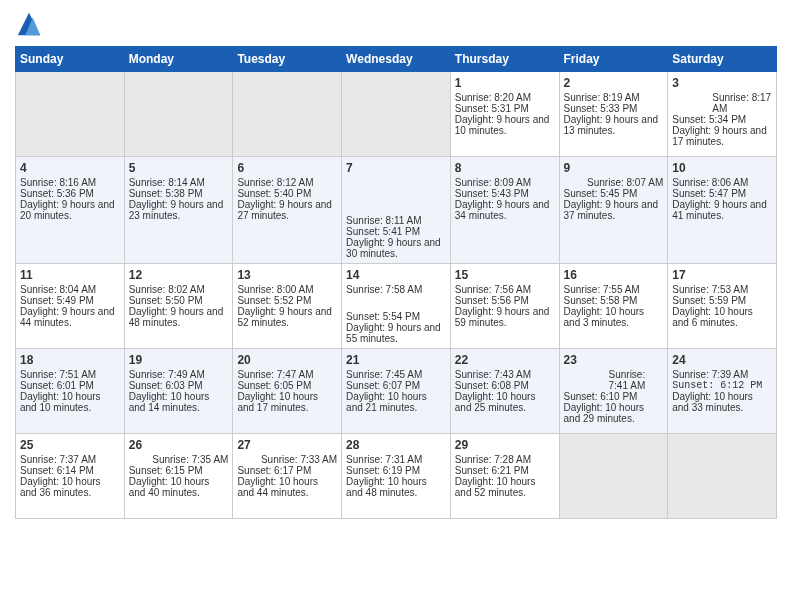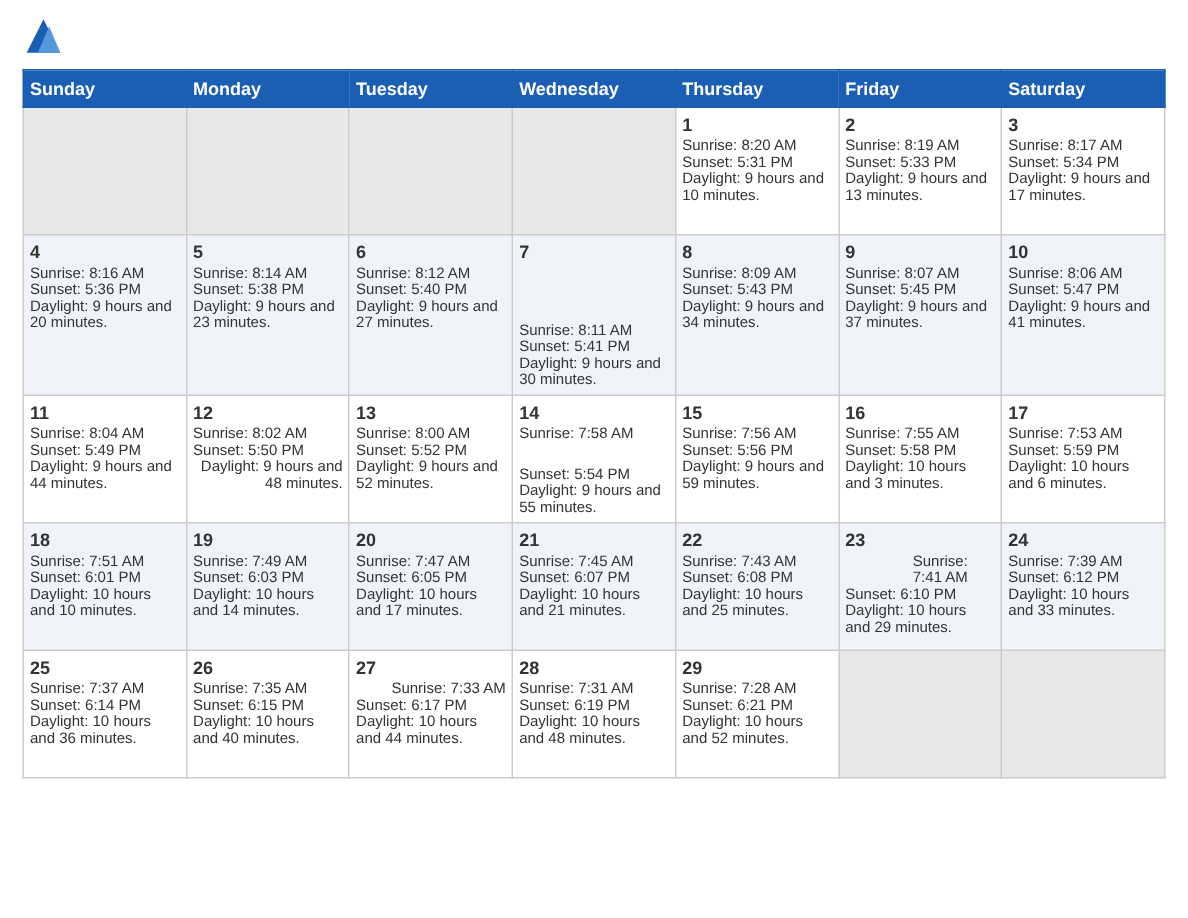--- a/index.html
+++ b/index.html
@@ -132,21 +132,21 @@
           <span style="display: block;">Daylight: 9 hours and 10 minutes.</span>
         </td>
         <td>
           <span class="day-num">2</span>
           <span style="display: block;">Sunrise: 8:19 AM</span>
           <span style="display: block;">Sunset: 5:33 PM</span>
           <span style="display: block;">Daylight: 9 hours and 13 minutes.</span>
         </td>
         <td>
           <span class="day-num">3</span>
-          <span style="display: block;">Sunrise: 8:17 AM</span>
+          <span style="display: block; margin-left: 40px;">Sunrise: 8:17 AM</span>
           <span style="display: block;">Sunset: 5:34 PM</span>
           <span style="display: block;">Daylight: 9 hours and 17 minutes.</span>
         </td>
       </tr>
       <tr>
         <td>
           <span class="day-num">4</span>
           <span style="display: block;">Sunrise: 8:16 AM</span>
           <span style="display: block;">Sunset: 5:36 PM</span>
           <span style="display: block;">Daylight: 9 hours and 20 minutes.</span>
@@ -170,21 +170,21 @@
           <span style="display: block;">Daylight: 9 hours and 30 minutes.</span>
         </td>
         <td>
           <span class="day-num">8</span>
           <span style="display: block;">Sunrise: 8:09 AM</span>
           <span style="display: block;">Sunset: 5:43 PM</span>
           <span style="display: block;">Daylight: 9 hours and 34 minutes.</span>
         </td>
         <td>
           <span class="day-num">9</span>
-          <span style="display: block;">Sunrise: 8:07 AM</span>
+          <span style="display: block; text-align: right;">Sunrise: 8:07 AM</span>
           <span style="display: block;">Sunset: 5:45 PM</span>
           <span style="display: block;">Daylight: 9 hours and 37 minutes.</span>
         </td>
         <td>
           <span class="day-num">10</span>
           <span style="display: block;">Sunrise: 8:06 AM</span>
           <span style="display: block;">Sunset: 5:47 PM</span>
           <span style="display: block;">Daylight: 9 hours and 41 minutes.</span>
         </td>
       </tr>
@@ -192,21 +192,21 @@
         <td>
           <span class="day-num">11</span>
           <span style="display: block;">Sunrise: 8:04 AM</span>
           <span style="display: block;">Sunset: 5:49 PM</span>
           <span style="display: block;">Daylight: 9 hours and 44 minutes.</span>
         </td>
         <td>
           <span class="day-num">12</span>
           <span style="display: block;">Sunrise: 8:02 AM</span>
           <span style="display: block;">Sunset: 5:50 PM</span>
-          <span style="display: block; text-align: right;">Daylight: 9 hours and 48 minutes.</span>
+          <span style="display: block;">Daylight: 9 hours and 48 minutes.</span>
         </td>
         <td>
           <span class="day-num">13</span>
           <span style="display: block;">Sunrise: 8:00 AM</span>
           <span style="display: block;">Sunset: 5:52 PM</span>
           <span style="display: block;">Daylight: 9 hours and 52 minutes.</span>
         </td>
         <td>
           <span class="day-num">14</span>
           <span style="display: block;">Sunrise: 7:58 AM</span>
@@ -265,34 +265,34 @@
         </td>
         <td>
           <span class="day-num">23</span>
           <span style="display: block; padding-left: 45px;">Sunrise: 7:41 AM</span>
           <span style="display: block;">Sunset: 6:10 PM</span>
           <span style="display: block;">Daylight: 10 hours and 29 minutes.</span>
         </td>
         <td>
           <span class="day-num">24</span>
           <span style="display: block;">Sunrise: 7:39 AM</span>
-          <span style="display: block;">Sunset: 6:12 PM</span>
+          <span style="display: block; font-family: Liberation Mono, monospace;">Sunset: 6:12 PM</span>
           <span style="display: block;">Daylight: 10 hours and 33 minutes.</span>
         </td>
       </tr>
       <tr>
         <td>
           <span class="day-num">25</span>
           <span style="display: block;">Sunrise: 7:37 AM</span>
           <span style="display: block;">Sunset: 6:14 PM</span>
           <span style="display: block;">Daylight: 10 hours and 36 minutes.</span>
         </td>
         <td>
           <span class="day-num">26</span>
-          <span style="display: block;">Sunrise: 7:35 AM</span>
+          <span style="display: block; text-align: right;">Sunrise: 7:35 AM</span>
           <span style="display: block;">Sunset: 6:15 PM</span>
           <span style="display: block;">Daylight: 10 hours and 40 minutes.</span>
         </td>
         <td>
           <span class="day-num">27</span>
           <span style="display: block; text-align: right;">Sunrise: 7:33 AM</span>
           <span style="display: block;">Sunset: 6:17 PM</span>
           <span style="display: block;">Daylight: 10 hours and 44 minutes.</span>
         </td>
         <td>

